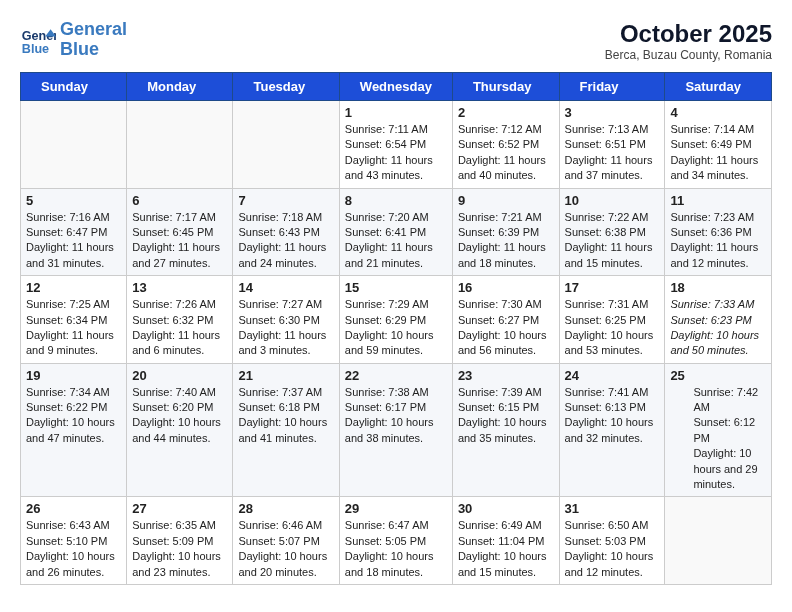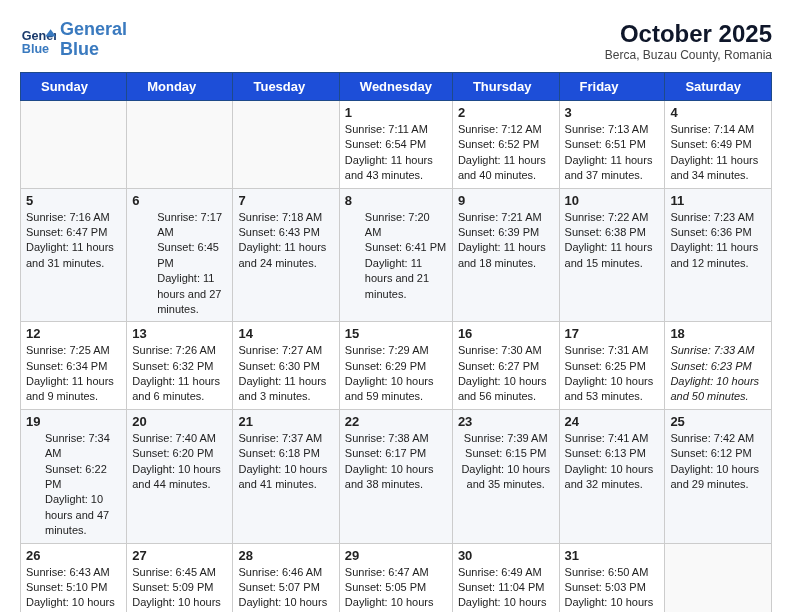--- a/index.html
+++ b/index.html
@@ -156,33 +156,33 @@
       </tr>
       <tr>
         <td>
           <span class="day-num">5</span>
           <div class="day-info" style="white-space: pre-line;">Sunrise: 7:16 AM
 Sunset: 6:47 PM
 Daylight: 11 hours and 31 minutes.</div>
         </td>
         <td>
           <span class="day-num">6</span>
-          <div class="day-info" style="white-space: pre-line; margin-left: 25px;">Sunrise: 7:17 AM
+          <div class="day-info" style="white-space: pre-line;">Sunrise: 7:17 AM
 Sunset: 6:45 PM
 Daylight: 11 hours and 27 minutes.</div>
         </td>
         <td>
           <span class="day-num">7</span>
           <div class="day-info" style="white-space: pre-line;">Sunrise: 7:18 AM
 Sunset: 6:43 PM
 Daylight: 11 hours and 24 minutes.</div>
         </td>
         <td>
           <span class="day-num">8</span>
-          <div class="day-info" style="white-space: pre-line; margin-left: 20px;">Sunrise: 7:20 AM
+          <div class="day-info" style="white-space: pre-line;">Sunrise: 7:20 AM
 Sunset: 6:41 PM
 Daylight: 11 hours and 21 minutes.</div>
         </td>
         <td>
           <span class="day-num">9</span>
           <div class="day-info" style="white-space: pre-line;">Sunrise: 7:21 AM
 Sunset: 6:39 PM
 Daylight: 11 hours and 18 minutes.</div>
         </td>
         <td>
@@ -238,21 +238,21 @@
         <td>
           <span class="day-num">18</span>
           <div class="day-info" style="white-space: pre-line; font-style: italic;">Sunrise: 7:33 AM
 Sunset: 6:23 PM
 Daylight: 10 hours and 50 minutes.</div>
         </td>
       </tr>
       <tr>
         <td>
           <span class="day-num">19</span>
-          <div class="day-info" style="white-space: pre-line; margin-left: 19px;">Sunrise: 7:34 AM
+          <div class="day-info" style="white-space: pre-line;">Sunrise: 7:34 AM
 Sunset: 6:22 PM
 Daylight: 10 hours and 47 minutes.</div>
         </td>
         <td>
           <span class="day-num">20</span>
           <div class="day-info" style="white-space: pre-line;">Sunrise: 7:40 AM
 Sunset: 6:20 PM
 Daylight: 10 hours and 44 minutes.</div>
         </td>
         <td>
@@ -262,47 +262,47 @@
 Daylight: 10 hours and 41 minutes.</div>
         </td>
         <td>
           <span class="day-num">22</span>
           <div class="day-info" style="white-space: pre-line;">Sunrise: 7:38 AM
 Sunset: 6:17 PM
 Daylight: 10 hours and 38 minutes.</div>
         </td>
         <td>
           <span class="day-num">23</span>
-          <div class="day-info" style="white-space: pre-line; text-align: center;">Sunrise: 7:39 AM
+          <div class="day-info" style="white-space: pre-line;">Sunrise: 7:39 AM
 Sunset: 6:15 PM
 Daylight: 10 hours and 35 minutes.</div>
         </td>
         <td>
           <span class="day-num">24</span>
           <div class="day-info" style="white-space: pre-line;">Sunrise: 7:41 AM
 Sunset: 6:13 PM
 Daylight: 10 hours and 32 minutes.</div>
         </td>
         <td>
           <span class="day-num">25</span>
-          <div class="day-info" style="white-space: pre-line;">Sunrise: 7:42 AM
+          <div class="day-info" style="white-space: pre-line; margin-left: 23px;">Sunrise: 7:42 AM
 Sunset: 6:12 PM
 Daylight: 10 hours and 29 minutes.</div>
         </td>
       </tr>
       <tr>
         <td>
           <span class="day-num">26</span>
           <div class="day-info" style="white-space: pre-line;">Sunrise: 6:43 AM
 Sunset: 5:10 PM
 Daylight: 10 hours and 26 minutes.</div>
         </td>
         <td>
           <span class="day-num">27</span>
-          <div class="day-info" style="white-space: pre-line;">Sunrise: 6:45 AM
+          <div class="day-info" style="white-space: pre-line;">Sunrise: 6:35 AM
 Sunset: 5:09 PM
 Daylight: 10 hours and 23 minutes.</div>
         </td>
         <td>
           <span class="day-num">28</span>
           <div class="day-info" style="white-space: pre-line;">Sunrise: 6:46 AM
 Sunset: 5:07 PM
 Daylight: 10 hours and 20 minutes.</div>
         </td>
         <td>

